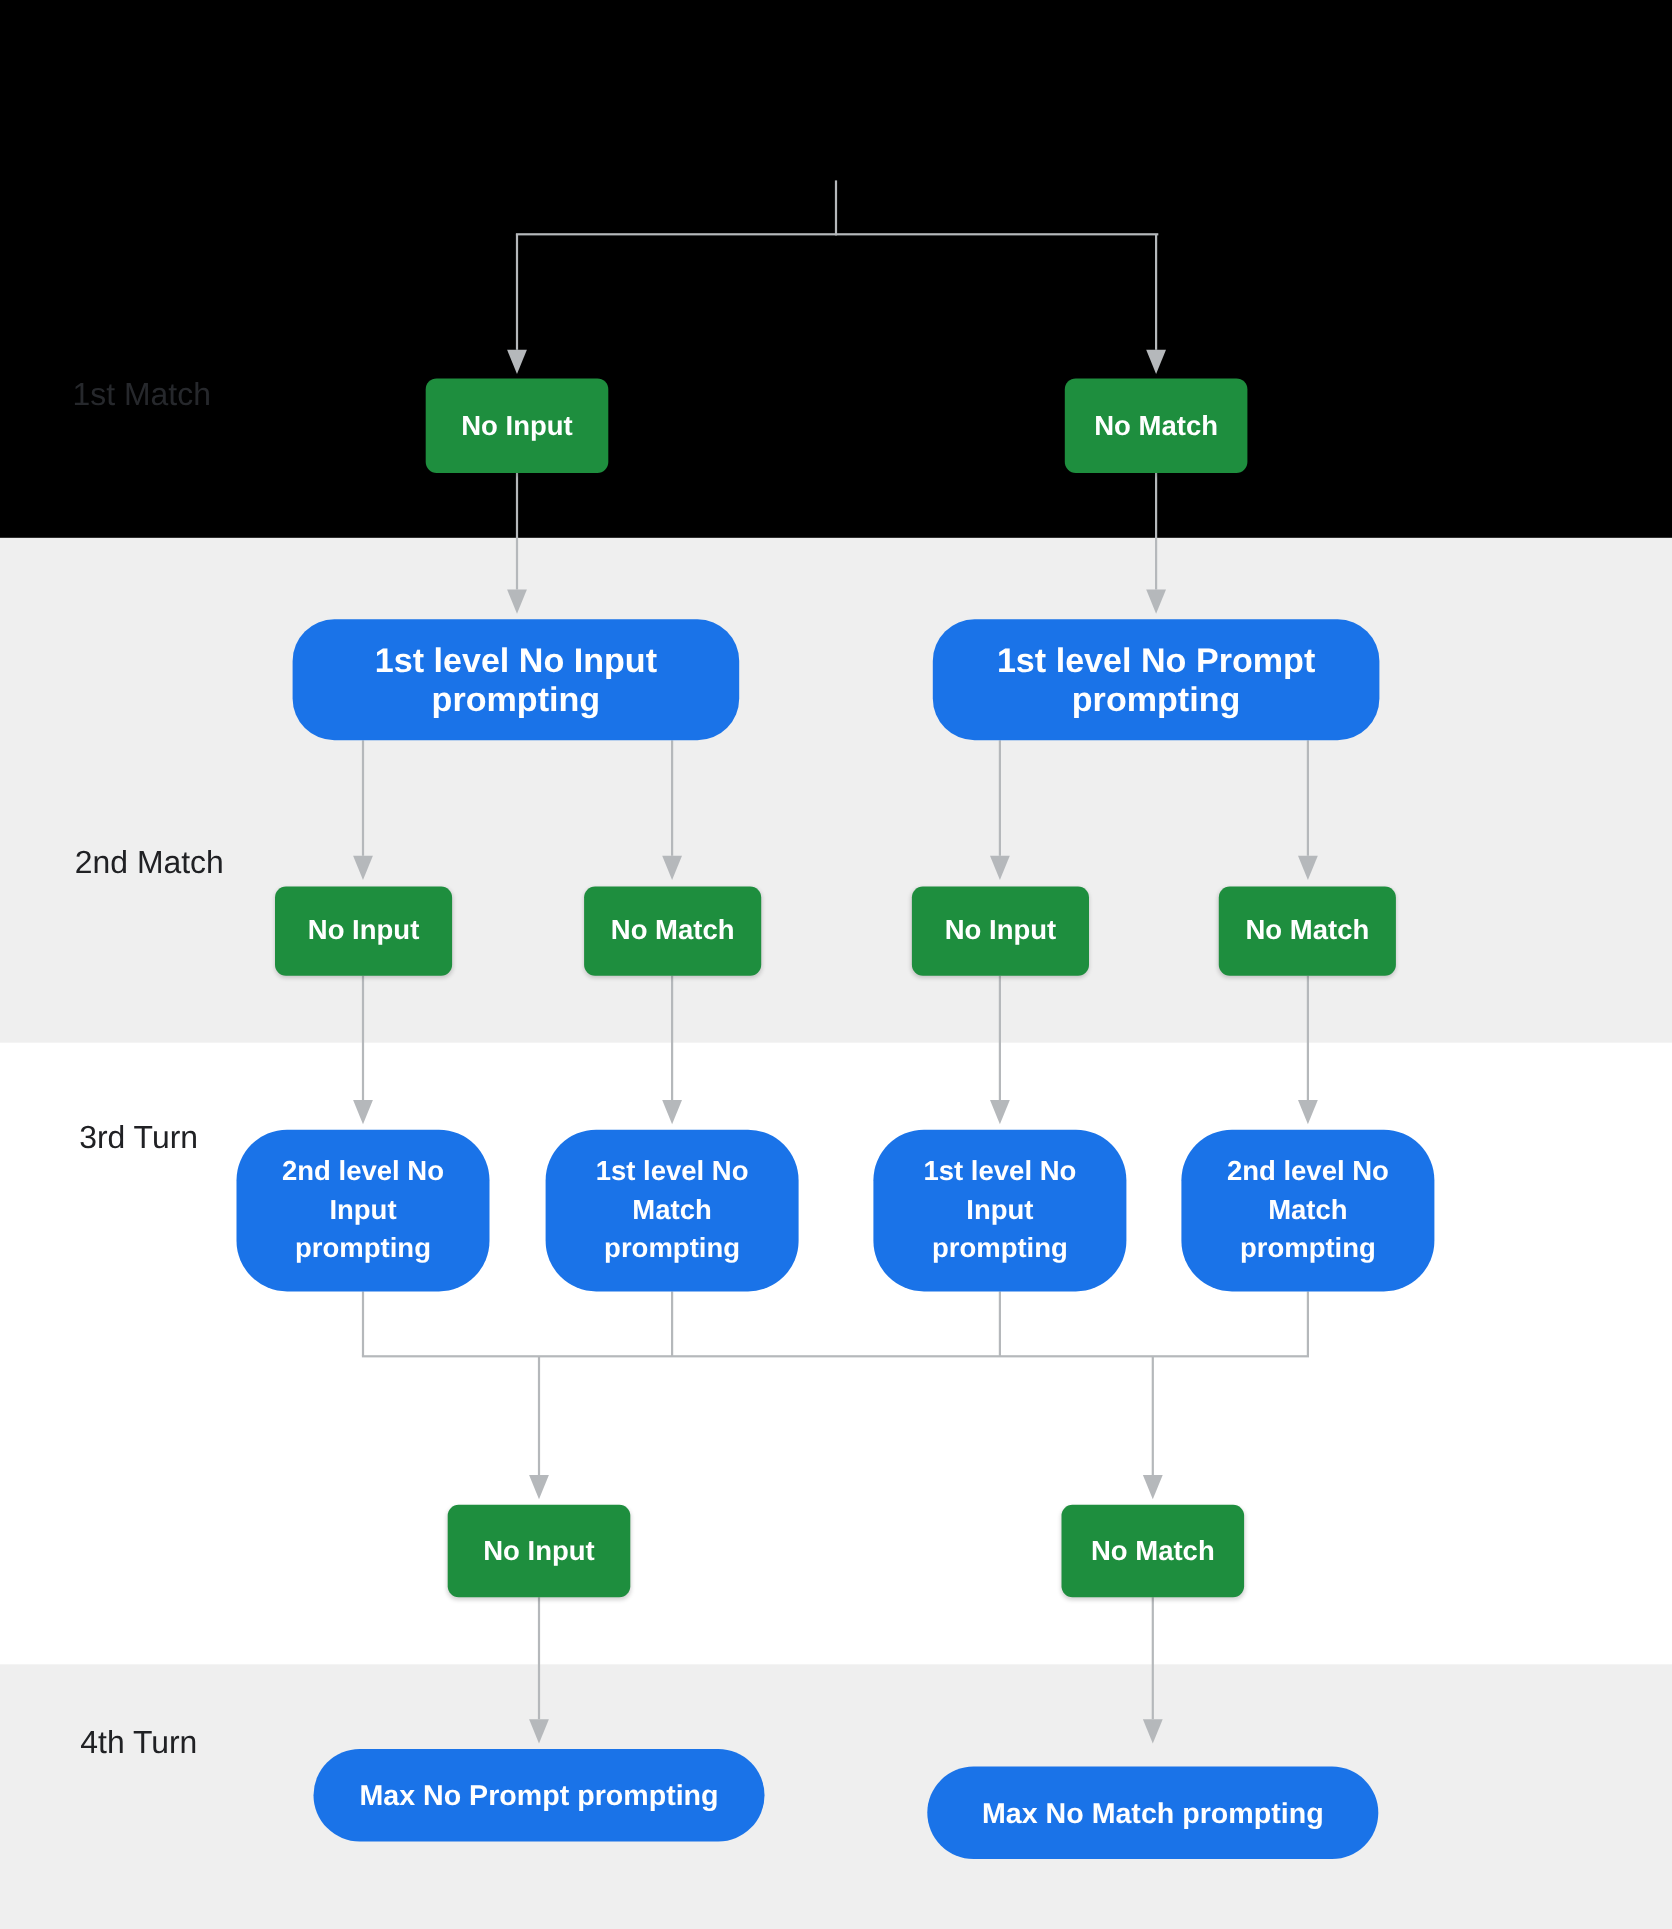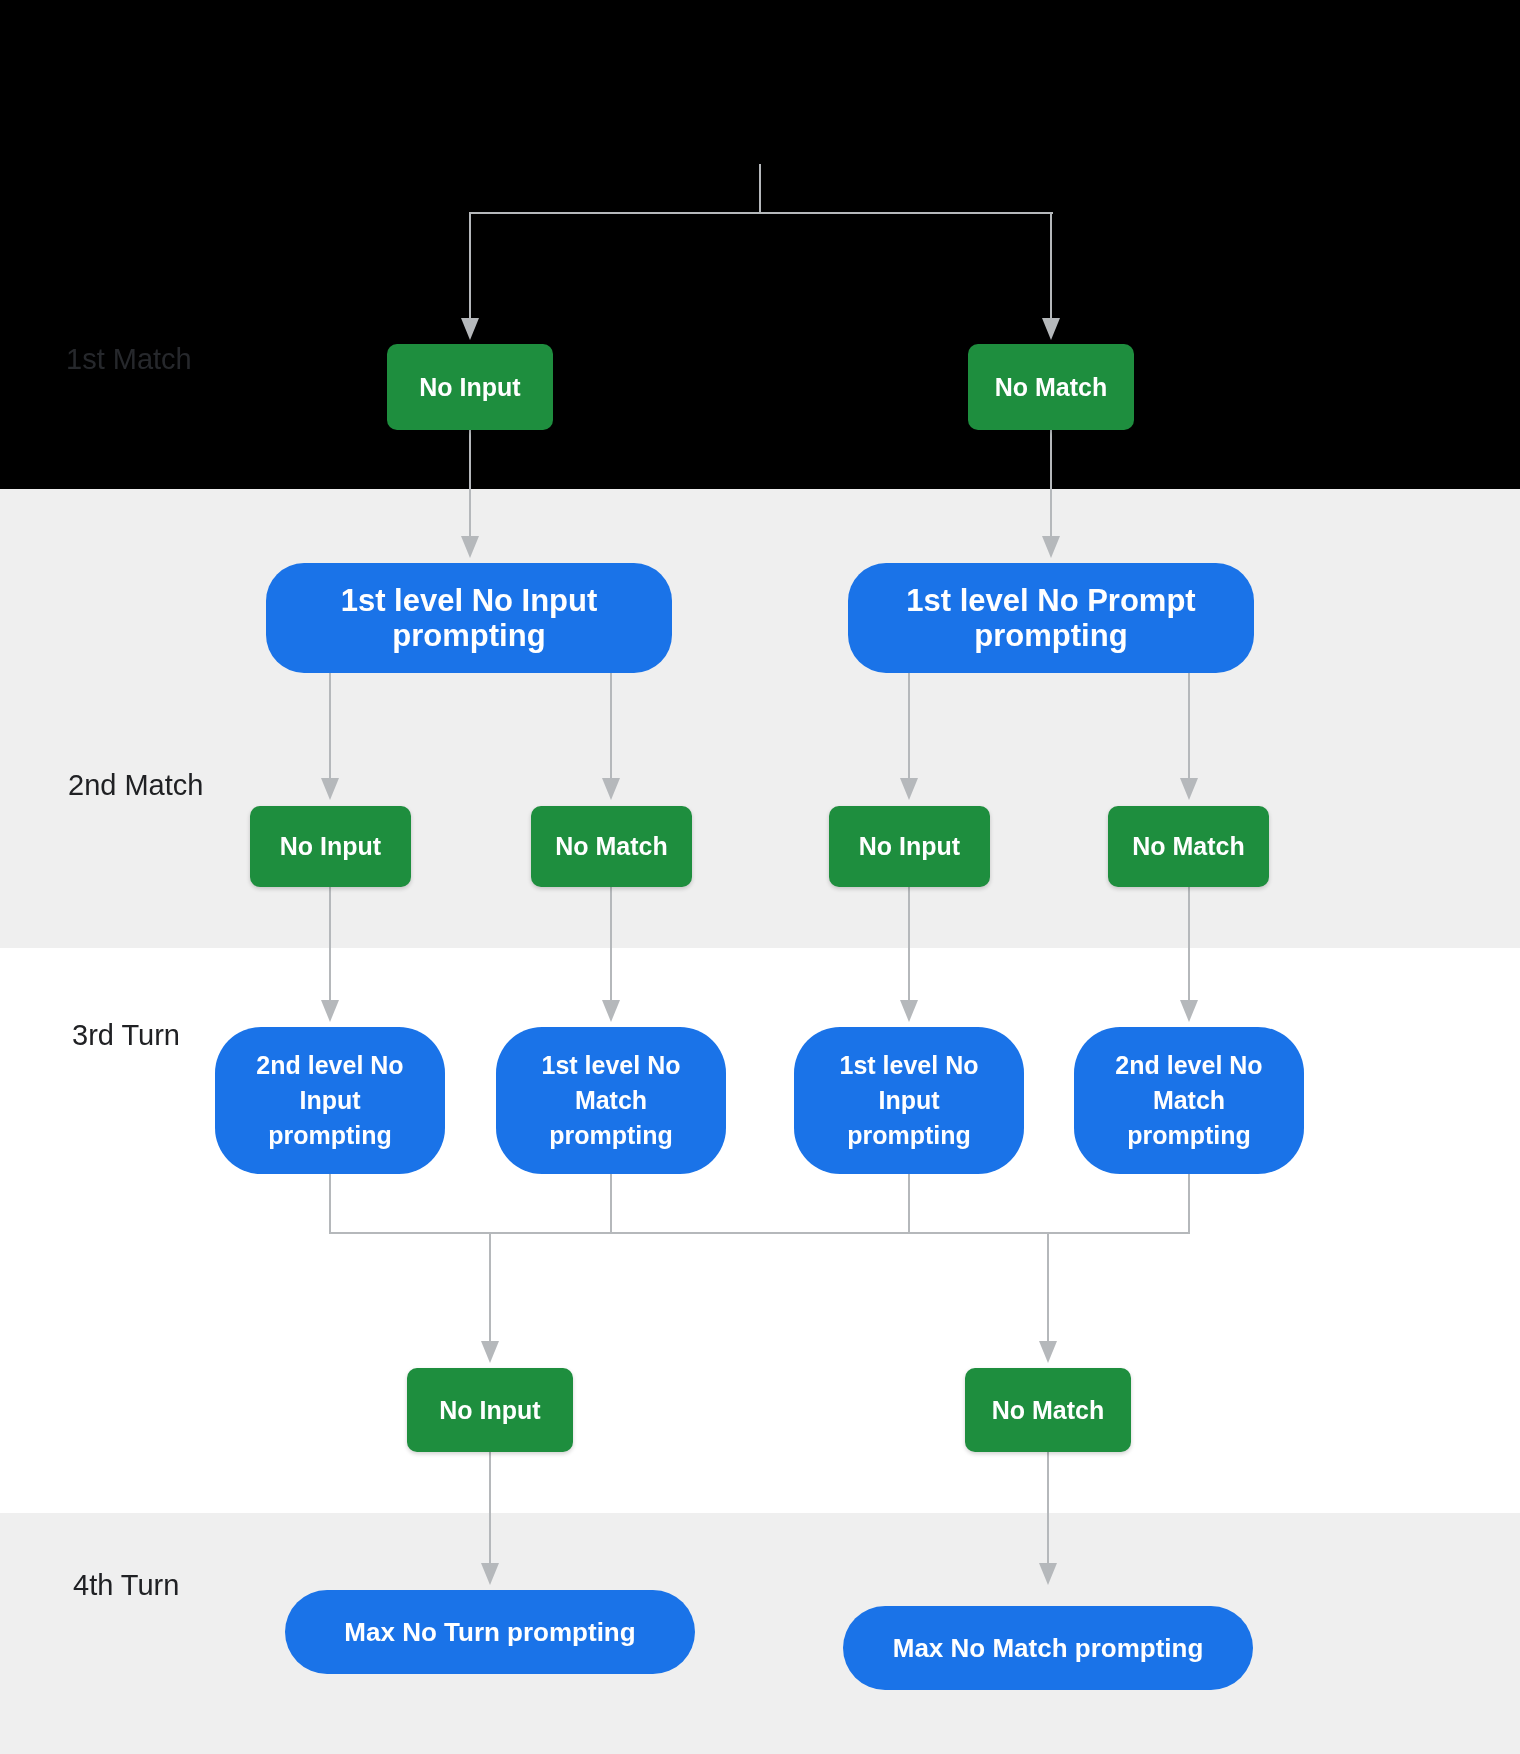--- a/index.html
+++ b/index.html
@@ -129,16 +129,16 @@
   <div class="node blue bluebox3" style="left:794px;top:1027px;width:230px;height:147px;">1st level No
 Input
 prompting</div>
   <div class="node blue bluebox3" style="left:1074px;top:1027px;width:230px;height:147px;">2nd level No
 Match
 prompting</div>
 
   <div class="node green greenbox" style="left:407px;top:1368px;width:166px;height:84px;">No Input</div>
   <div class="node green greenbox" style="left:965px;top:1368px;width:166px;height:84px;">No Match</div>
 
-  <div class="node blue pill" style="left:285px;top:1590px;width:410px;height:84px;font-size:26px;">Max No Turn prompting</div>
+  <div class="node blue pill" style="left:285px;top:1590px;width:410px;height:84px;font-size:26px;">Max No Prompt prompting</div>
   <div class="node blue pill" style="left:843px;top:1606px;width:410px;height:84px;font-size:26px;">Max No Match prompting</div>
 
 </div>
 
 </body></html>

